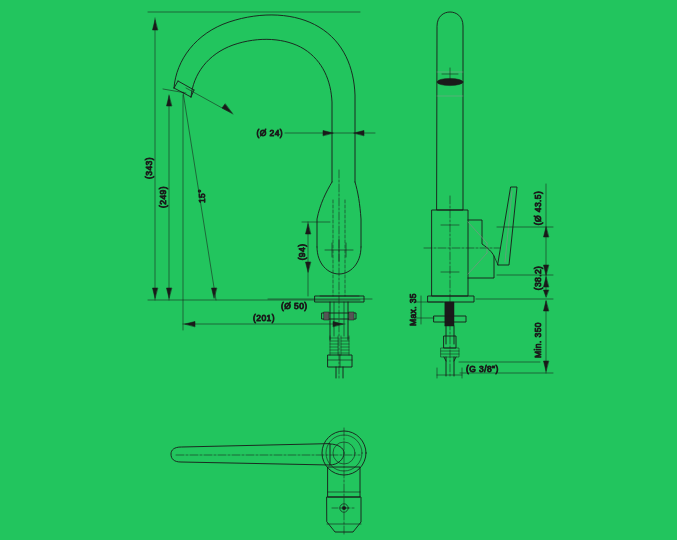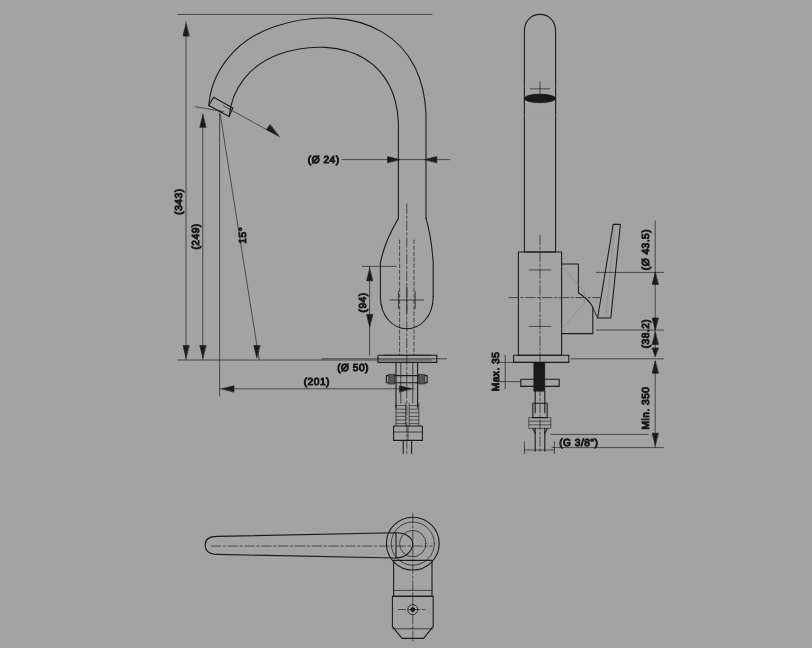--- a/index.html
+++ b/index.html
@@ -1,17 +1,17 @@
 <!DOCTYPE html>
 <html><head>
 <meta charset="utf-8">
 <style>
   html,body{margin:0;padding:0;background:#ffffff;}
   body{width:677px;height:540px;overflow:hidden;font-family:"Liberation Sans",sans-serif;}
-  #sheet{position:relative;width:677px;height:540px;background:#a3a3a3;}
+  #sheet{position:relative;width:677px;height:540px;background:#22c55e;}
   svg{display:block;}
   .dimtext{font-family:"Liberation Sans",sans-serif;font-size:8.5px;fill:#1a1a1a;letter-spacing:0.4px;}
 </style>
 </head>
 <body>
 
 <div id="sheet">
 <svg width="677" height="540" viewBox="0 0 677 540">
 
   <g fill="none" stroke="#1a1a1a" stroke-width="0.9" stroke-linejoin="round" stroke-linecap="round">

